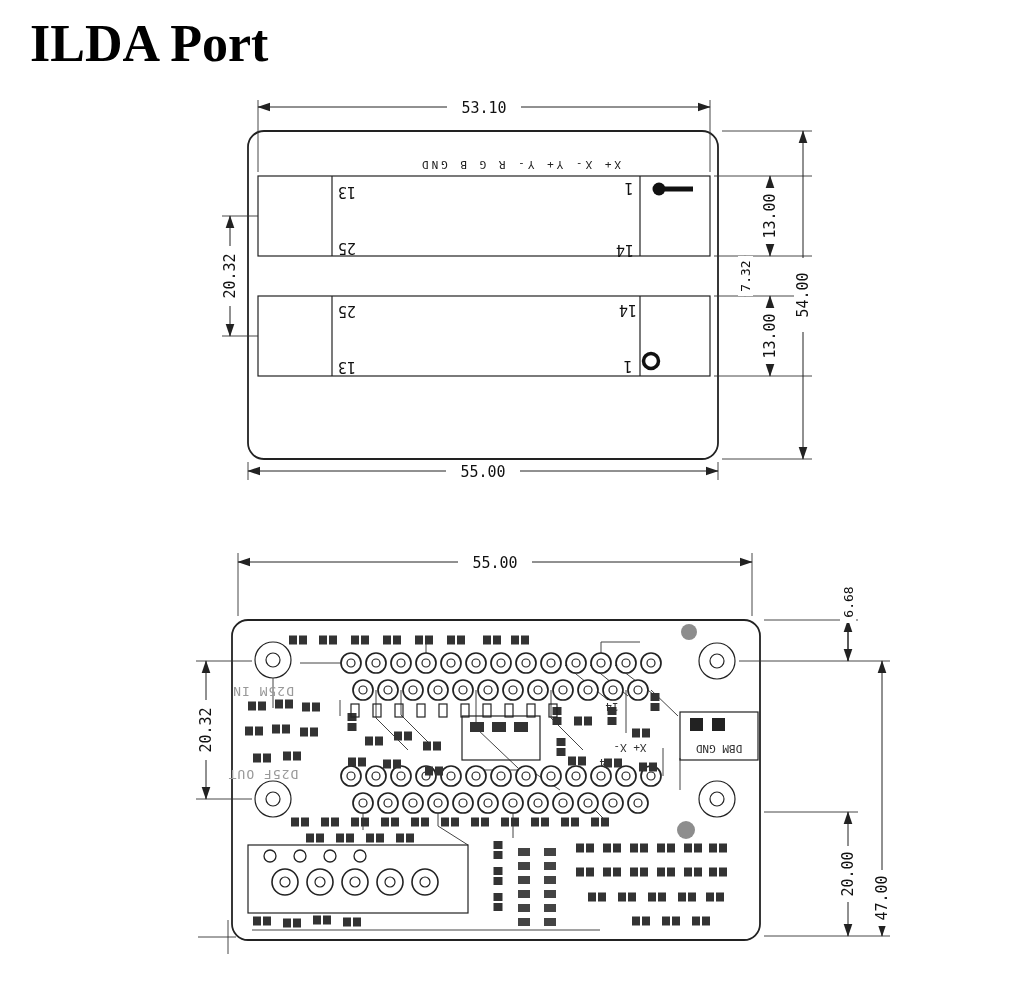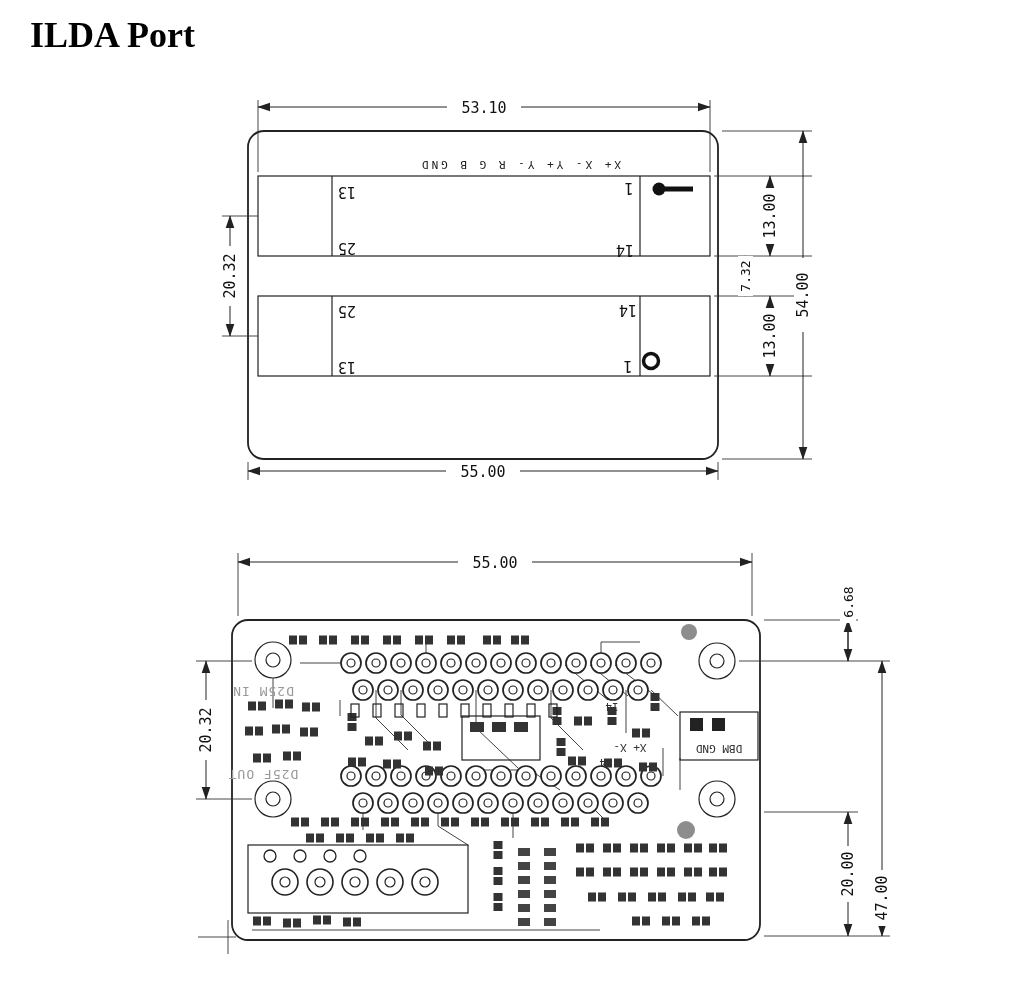--- a/index.html
+++ b/index.html
@@ -1,19 +1,19 @@
 <!DOCTYPE html>
 <html><head>
 <meta charset="utf-8">
 <style>
   html,body{margin:0;padding:0;}
   body{width:1015px;height:1000px;background:#fff;position:relative;overflow:hidden;
        font-family:"Liberation Sans",sans-serif;}
   #title{position:absolute;left:30px;top:14px;margin:0;
-         font-family:"Liberation Serif",serif;font-size:36px;font-weight:700;color:#000;}
+         font-family:"Liberation Serif",serif;font-size:52px;font-weight:700;color:#000;}
   svg{position:absolute;left:0;top:0;}
   .ext{stroke:#333;stroke-width:.9;fill:none;}
   .dim{stroke:#222;stroke-width:1;fill:none;}
   .outline{stroke:#222;stroke-width:1.8;fill:#fff;}
   .thin{stroke:#222;stroke-width:1.2;fill:none;}
   .dimtext{font-family:"DejaVu Sans Mono",monospace;font-size:15px;fill:#111;}
   .smalldim{font-family:"DejaVu Sans Mono",monospace;font-size:13px;fill:#111;}
   .pintext{font-family:"DejaVu Sans Mono",monospace;font-size:15px;fill:#111;}
   .sigtext{font-family:"DejaVu Sans Mono",monospace;font-size:11px;letter-spacing:3px;fill:#222;}
   .silk{font-family:"DejaVu Sans Mono",monospace;font-size:13px;fill:#999;letter-spacing:1px;}

